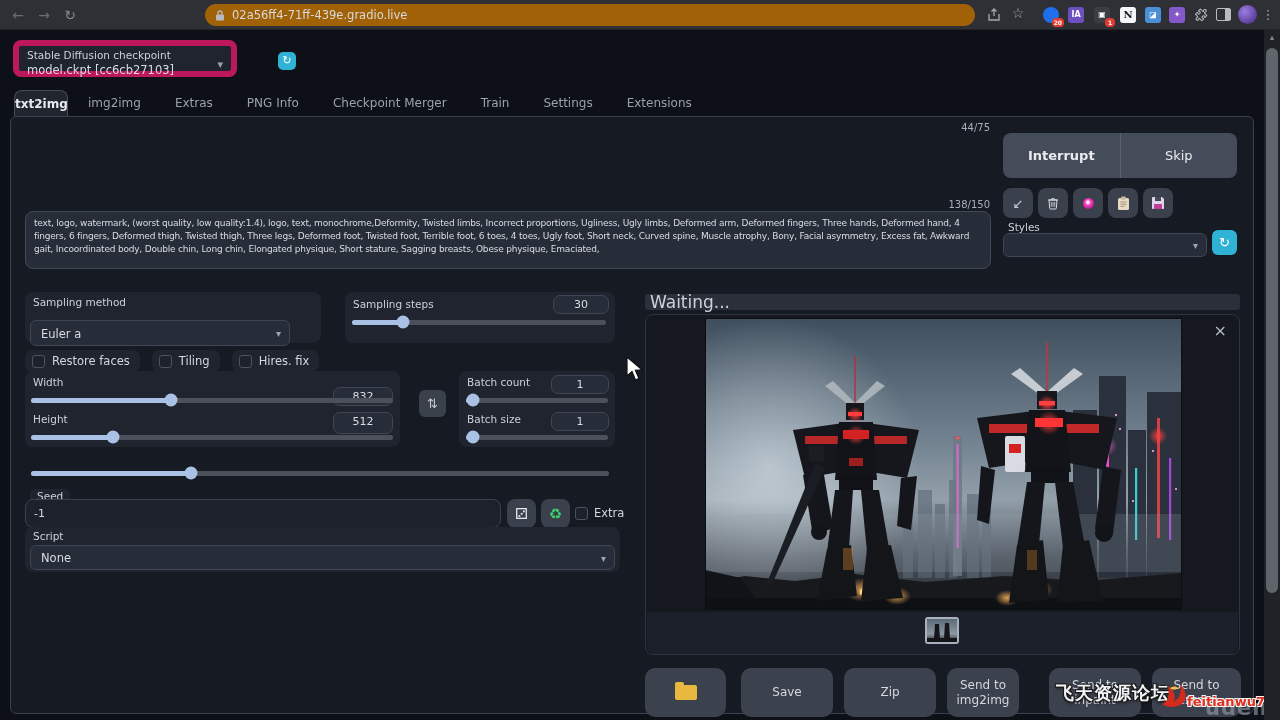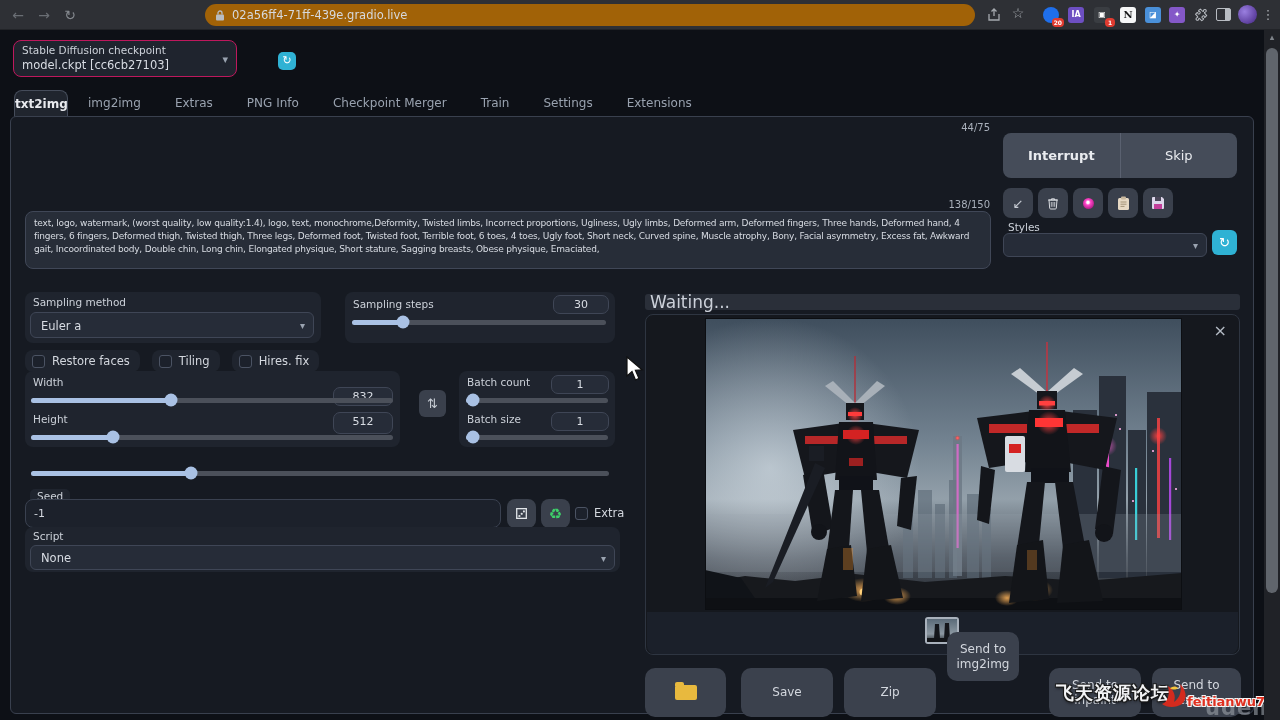--- a/index.html
+++ b/index.html
@@ -79,21 +79,21 @@
     <div class="abs extico" style="left:1145px;background:#4a90d9">◪</div>
     <div class="abs extico" style="left:1169px;background:#8458c8">✦</div>
     <div class="abs extico" style="left:1193px;background:transparent;color:#b8bcc2;font-size:12px">🧩︎</div>
     <div class="abs" style="left:1216px;top:8px;width:15px;height:13px;border:1.5px solid #b8bcc2;border-radius:2px">
       <div style="position:absolute;right:0;top:0;width:5px;height:100%;background:#b8bcc2"></div>
     </div>
     <div class="abs" style="left:1238px;top:5px;width:19px;height:19px;border-radius:50%;background:radial-gradient(circle at 35% 35%, #9a7fe0, #5d3f9e 70%, #3a2766)"></div>
     <div class="abs" style="left:1261px;top:4px;width:14px;height:22px;color:#a5a9ae;font-size:13px;text-align:center;line-height:22px">⋮</div>
   </div>
 
-  <div class="abs chip" style="left:13px;top:40px;width:224px;height:37px;border:1px solid #be185d">
+  <div class="abs chip" style="left:13px;top:40px;width:224px;height:37px;border:6px solid #be185d">
     <div class="abs lbl" style="left:8px;top:3px">Stable Diffusion checkpoint</div>
     <div class="abs" style="left:8px;top:17px;font-size:11.5px;color:#d8dce3">model.ckpt [cc6cb27103]</div>
     <div class="chev" style="top:12px;font-size:11px">▾</div>
   </div>
   <div class="abs refreshbtn" style="left:278px;top:52px;width:18px;height:18px;font-size:11px;line-height:18px">↻</div>
 
   <div class="abs" style="left:14px;top:90px;height:27px;display:flex;gap:6px">
     <div class="tab active">txt2img</div>
     <div class="tab">img2img</div>
     <div class="tab">Extras</div>
@@ -145,21 +145,21 @@
   </div>
 
   <div class="abs lbl" style="left:1008px;top:221px">Styles</div>
   <div class="abs dd" style="left:1003px;top:233px;width:204px;height:24px">
     <div class="chev" style="line-height:24px">▾</div>
   </div>
   <div class="abs refreshbtn" style="left:1212px;top:230px;width:25px;height:25px;font-size:13px;line-height:25px;border-radius:6px">↻</div>
 
   <div class="abs chip" style="left:25px;top:292px;width:296px;height:51px">
     <div class="abs lbl" style="left:8px;top:4px">Sampling method</div>
-    <div class="abs dd" style="left:5px;top:20px;width:284px;height:26px">
+    <div class="abs dd" style="left:5px;top:28px;width:260px;height:26px">
       <div class="txt" style="line-height:26px">Euler a</div>
       <div class="chev" style="line-height:26px">▾</div>
     </div>
   </div>
 
   <div class="abs chip" style="left:345px;top:292px;width:270px;height:51px">
     <div class="abs lbl" style="left:8px;top:6px">Sampling steps</div>
     <div class="abs valbox" style="right:6px;top:3px;width:56px;height:19px;line-height:18px">30</div>
     <div class="abs slider" style="left:7px;top:28px;width:254px">
       <div class="fill" style="width:20%"></div>
@@ -396,21 +396,21 @@
     </div>
   </div>
 
   <div class="abs bigbtn" style="left:645px;top:668px;width:81px;height:49px">
     <span style="position:relative;width:22px;height:15px;background:#e8b93e;border-radius:2px;display:inline-block">
       <span style="position:absolute;left:0;top:-3px;width:9px;height:4px;background:#e8b93e;border-radius:2px 2px 0 0"></span>
     </span>
   </div>
   <div class="abs bigbtn" style="left:741px;top:668px;width:92px;height:49px">Save</div>
   <div class="abs bigbtn" style="left:844px;top:668px;width:92px;height:49px">Zip</div>
-  <div class="abs bigbtn" style="left:947px;top:632px;width:72px;height:49px;padding:0 2px">Send to img2img</div>
+  <div class="abs bigbtn" style="left:947px;top:668px;width:72px;height:49px;padding:0 2px">Send to img2img</div>
   <div class="abs bigbtn" style="left:1049px;top:668px;width:92px;height:49px;padding:0 10px">Send to inpaint</div>
   <div class="abs bigbtn" style="left:1152px;top:668px;width:89px;height:49px;padding:0 8px">Send to extras</div>
 
   <div class="abs" style="left:1056px;top:681px;font-size:18px;font-weight:bold;color:#f2f3f5;letter-spacing:1px;
        text-shadow:-1px -1px 0 #1a1a1a,1px -1px 0 #1a1a1a,-1px 1px 0 #1a1a1a,1px 1px 0 #1a1a1a,0 2px 3px rgba(0,0,0,.6)">飞天资源论坛</div>
   <svg class="abs" style="left:1158px;top:678px" width="32" height="30" viewBox="0 0 32 30">
     <path d="M4 26 C10 24 12 16 10 8 C16 12 18 18 16 24 C22 20 24 12 22 6 C28 12 30 20 24 26 C18 30 9 30 4 26 Z" fill="#d42b1e"></path>
     <path d="M12 10 C15 8 18 8 20 10 C18 12 14 12 12 10 Z" fill="#f4c53d"></path>
   </svg>
   <div class="abs" style="left:1205px;top:696px;font-size:21px;color:#9aa0a8;opacity:.6;font-weight:bold;letter-spacing:1px">udemy</div>

